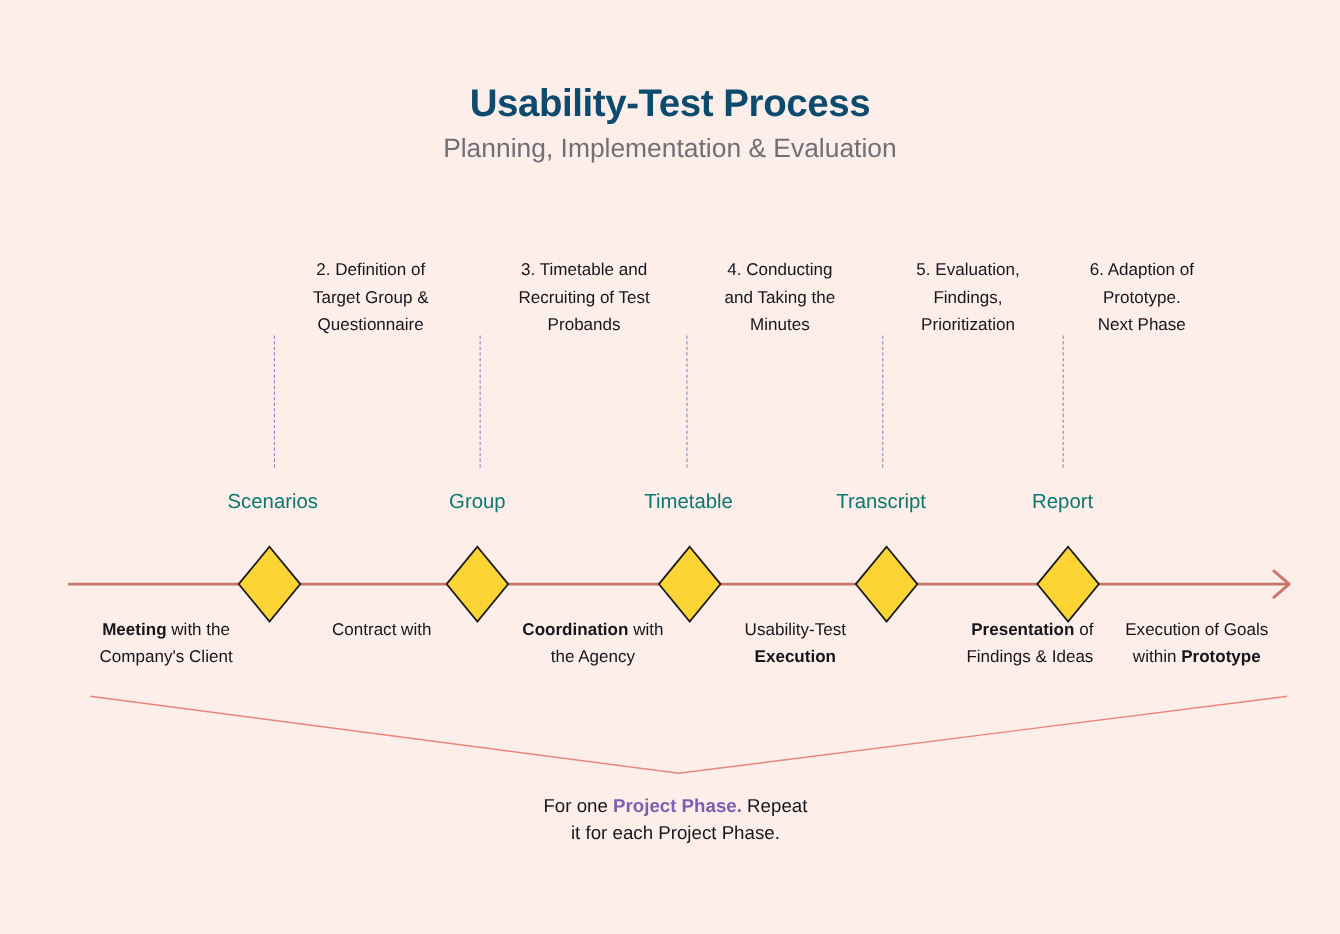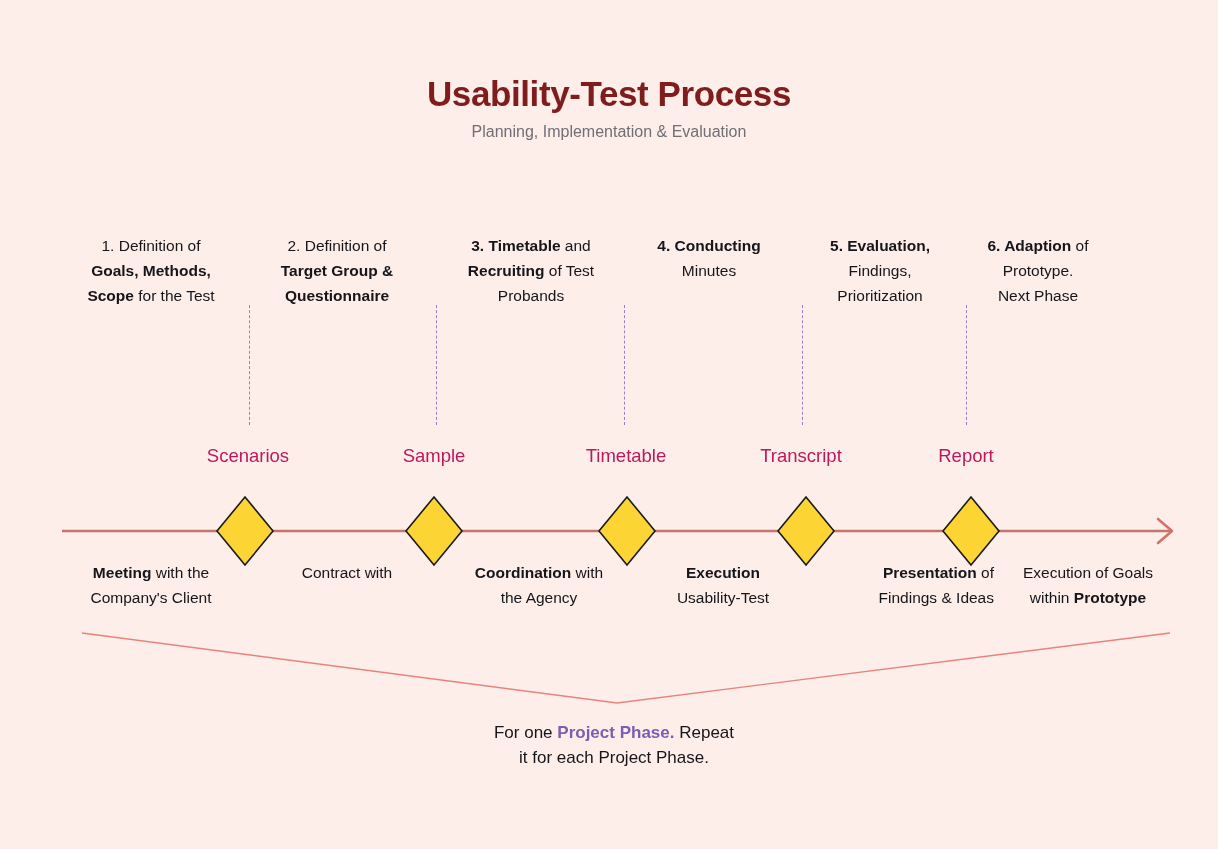--- a/index.html
+++ b/index.html
@@ -26,26 +26,26 @@
     position: absolute;
     top: 74px;
     left: 0;
     width: 1218px;
     text-align: center;
   }
   .title {
     font-size: 35px;
     font-weight: bold;
     letter-spacing: -0.4px;
-    color: #7f1d1d;
+    color: #0c4a6e;
     line-height: 1.12;
     margin: 0;
   }
   .subtitle {
-    font-size: 16px;
+    font-size: 24px;
     font-weight: normal;
     color: #6f6f75;
     line-height: 1.2;
     margin: 9px 0 0 0;
   }
 
   
   .phase-row {
     position: absolute;
     top: 233px;
@@ -55,21 +55,21 @@
   }
   .phase {
     position: absolute;
     text-align: center;
     font-size: 15.5px;
     line-height: 25px;
     color: #15151a;
     top: 0;
   }
   .phase .ln { display: block; white-space: nowrap; }
-  .phase b { font-weight: bold; }
+  .phase b { font-weight: normal; }
 
   .phase-1 { left: 40px;   width: 222px; }
   .phase-2 { left: 240px;  width: 194px; }
   .phase-3 { left: 432px;  width: 198px; }
   .phase-4 { left: 622px;  width: 174px; }
   .phase-5 { left: 795px;  width: 170px; }
   .phase-6 { left: 960px;  width: 156px; }
 
   
   .dash {
@@ -79,21 +79,21 @@
     height: 120px;
     border-left: 1px dashed #9b7fc4;
   }
 
   
   .deliverable {
     position: absolute;
     top: 444px;
     text-align: center;
     font-size: 18.5px;
-    color: #be185d;
+    color: #0f766e;
     line-height: 24px;
     white-space: nowrap;
   }
 
   
   .timeline-svg {
     position: absolute;
     left: 0;
     top: 480px;
     width: 1218px;
@@ -150,40 +150,36 @@
 
 <div class="stage">
 
   <div class="header">
     <h1 class="title">Usability-Test Process</h1>
     <div class="subtitle">Planning, Implementation &amp; Evaluation</div>
   </div>
 
   <div class="phase-row">
 
-    <div class="phase phase-1">
-      <span class="ln"><span>1. Definition of</span></span>
-      <span class="ln"><b>Goals, Methods,</b></span>
-      <span class="ln"><b>Scope</b><span> for the Test</span></span>
-    </div>
 
     <div class="phase phase-2">
       <span class="ln"><span>2. Definition of</span></span>
       <span class="ln"><b>Target Group &amp;</b></span>
       <span class="ln"><b>Questionnaire</b></span>
     </div>
 
     <div class="phase phase-3">
       <span class="ln"><b>3. Timetable</b><span> and</span></span>
       <span class="ln"><b>Recruiting</b><span> of Test</span></span>
       <span class="ln"><span>Probands</span></span>
     </div>
 
     <div class="phase phase-4">
       <span class="ln"><b>4. Conducting</b></span>
+      <span class="ln"><span>and Taking the</span></span>
       <span class="ln"><span>Minutes</span></span>
     </div>
 
     <div class="phase phase-5">
       <span class="ln"><b>5. Evaluation,</b></span>
       <span class="ln"><span>Findings,</span></span>
       <span class="ln"><span>Prioritization</span></span>
     </div>
 
     <div class="phase phase-6">
@@ -197,21 +193,21 @@
   <div id="dividers">
       <div class="dash" style="left: 249px;"></div>
       <div class="dash" style="left: 436px;"></div>
       <div class="dash" style="left: 624px;"></div>
       <div class="dash" style="left: 802px;"></div>
       <div class="dash" style="left: 966px;"></div>
     </div>
 
   <div id="deliverables">
       <div class="deliverable" style="left: 158px; width: 180px;">Scenarios</div>
-      <div class="deliverable" style="left: 344px; width: 180px;">Sample</div>
+      <div class="deliverable" style="left: 344px; width: 180px;">Group</div>
       <div class="deliverable" style="left: 536px; width: 180px;">Timetable</div>
       <div class="deliverable" style="left: 711px; width: 180px;">Transcript</div>
       <div class="deliverable" style="left: 876px; width: 180px;">Report</div>
     </div>
 
   <svg class="timeline-svg" viewBox="0 0 1218 110" width="1218" height="110">
     <line id="tl-line" x1="62" y1="51" x2="1172" y2="51" stroke="#c4766a" stroke-width="2.4"></line>
     <polyline id="tl-arrow" points="1158,39 1172,51 1158,63" fill="none" stroke="#d2736a" stroke-width="2.6" stroke-linecap="round" stroke-linejoin="round"></polyline>
     <g id="tl-diamonds">
         <polygon points="245,17 273,51 245,85 217,51" fill="#fcd535" stroke="#1a1a1a" stroke-width="1.6" stroke-linejoin="miter"></polygon>
@@ -232,22 +228,22 @@
     <div class="milestone ms-2">
       <span class="ln"><span>Contract with</span></span>
     </div>
 
     <div class="milestone ms-3">
       <span class="ln"><b>Coordination</b><span> with</span></span>
       <span class="ln"><span>the Agency</span></span>
     </div>
 
     <div class="milestone ms-4">
+      <span class="ln"><span>Usability-Test</span></span>
       <span class="ln"><b>Execution</b></span>
-      <span class="ln"><span>Usability-Test</span></span>
     </div>
 
     <div class="milestone ms-5">
       <span class="ln"><b>Presentation</b><span> of</span></span>
       <span class="ln"><span>Findings &amp; Ideas</span></span>
     </div>
 
     <div class="milestone ms-6">
       <span class="ln"><span>Execution of Goals</span></span>
       <span class="ln"><span>within </span><b>Prototype</b></span>

